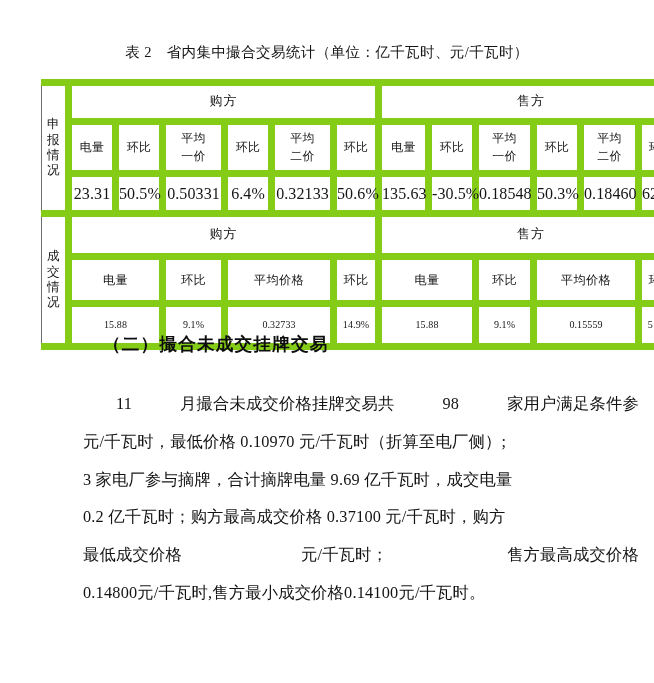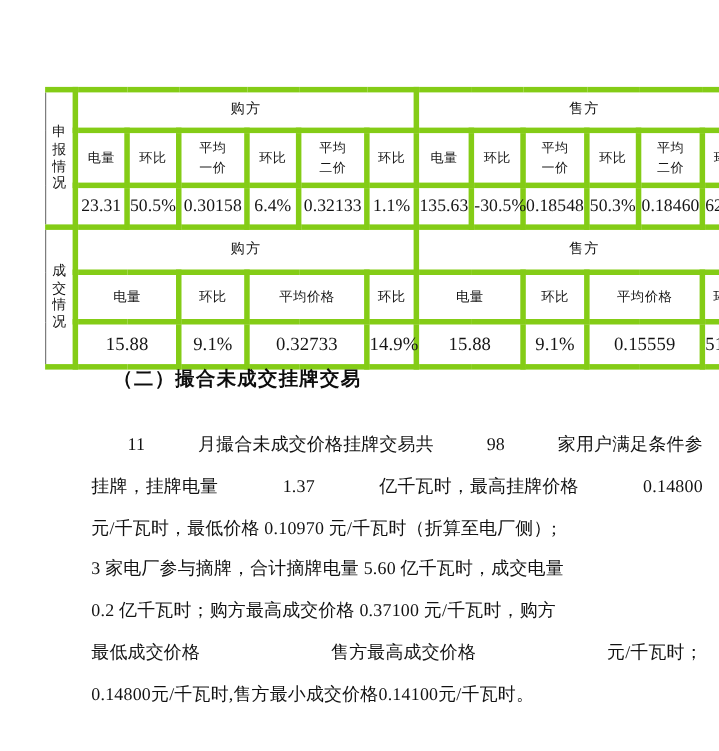--- a/index.html
+++ b/index.html
@@ -41,21 +41,21 @@
     position: absolute;
     left: 41px;
     top: 79px;
     width: 572px;
     border-collapse: collapse;
     table-layout: fixed;
     font-size: 11.6px;
     color: #151515;
   }
   .stat-table td {
-    border: 5px solid #84cc16;
+    border: 7px solid #84cc16;
     text-align: center;
     vertical-align: middle;
     padding: 0;
     line-height: 1.22;
   }
   .stat-table .outer-left { border-left: 1px solid #6f6f6f; }
   .side-label {
     width: 27px;
     font-size: 12.6px;
     line-height: 1.46;
@@ -79,21 +79,21 @@
     display: block;
     line-height: 1.45;
   }
   .data-cell {
     height: 33px;
     font-size: 16px;
     letter-spacing: 0.1px;
   }
   .sec2-head { height: 36px; }
   .sec2-colhead { height: 40px; font-size: 12.2px; }
-  .sec2-data { height: 36px; font-size: 17px; }
+  .sec2-data { height: 36px; font-size: 10px; }
 
   
   .section-heading {
     position: absolute;
     left: 103px;
     top: 332px;
     font-size: 17.6px;
     font-weight: bold;
     letter-spacing: 1.2px;
     white-space: nowrap;
@@ -123,20 +123,21 @@
   }
   .body-line.indent {
     padding-left: 33px;
   }
 </style>
 </head>
 <body>
 
 <div class="page">
 
+  <div class="table-caption">表 2　省内集中撮合交易统计（单位：亿千瓦时、元/千瓦时）</div>
 
   <table class="stat-table">
     <colgroup>
       <col style="width:27px">
       <col style="width:47px">
         <col style="width:47px">
         <col style="width:62px">
       <col style="width:47px">
         <col style="width:62px">
         <col style="width:45px">
@@ -197,24 +198,24 @@
           <span class="two-line">平均</span>
           <span class="two-line">二价</span>
         </td>
         <td class="col-head">
           <span class="two-line">环比</span>
         </td>
       </tr>
       <tr>
         <td class="data-cell">23.31</td>
         <td class="data-cell">50.5%</td>
-        <td class="data-cell">0.30158</td>
+        <td class="data-cell">0.50331</td>
         <td class="data-cell">6.4%</td>
         <td class="data-cell">0.32133</td>
-        <td class="data-cell">1.1%</td>
+        <td class="data-cell">50.6%</td>
         <td class="data-cell">135.63</td>
         <td class="data-cell">-30.5%</td>
         <td class="data-cell">0.18548</td>
         <td class="data-cell">50.3%</td>
         <td class="data-cell">0.18460</td>
         <td class="data-cell">62.8%</td>
       </tr>
 
       <tr>
         <td class="side-label outer-left" rowspan="3">
@@ -251,30 +252,24 @@
 
   <div class="section-heading">（二）撮合未成交挂牌交易</div>
 
   <div class="body-text">
     <div class="body-line indent justify">
       <span>11</span>
       <span>月撮合未成交价格挂牌交易共</span>
       <span>98</span>
       <span>家用户满足条件参</span>
     </div>
-    <div class="body-line justify">
-      <span>挂牌，挂牌电量</span>
-      <span>1.37</span>
-      <span>亿千瓦时，最高挂牌价格</span>
-      <span>0.14800</span>
-    </div>
     <div class="body-line">元/千瓦时，最低价格 0.10970 元/千瓦时（折算至电厂侧）;</div>
-    <div class="body-line">3 家电厂参与摘牌，合计摘牌电量 5.60 亿千瓦时，成交电量</div>
+    <div class="body-line">3 家电厂参与摘牌，合计摘牌电量 9.69 亿千瓦时，成交电量</div>
     <div class="body-line">0.2 亿千瓦时；购方最高成交价格 0.37100 元/千瓦时，购方</div>
     <div class="body-line justify">
       <span>最低成交价格</span>
+      <span>元/千瓦时；</span>
       <span>售方最高成交价格</span>
-      <span>元/千瓦时；</span>
     </div>
     <div class="body-line">0.14800元/千瓦时,售方最小成交价格0.14100元/千瓦时。</div>
   </div>
 
 </div>
 
 </body></html>

